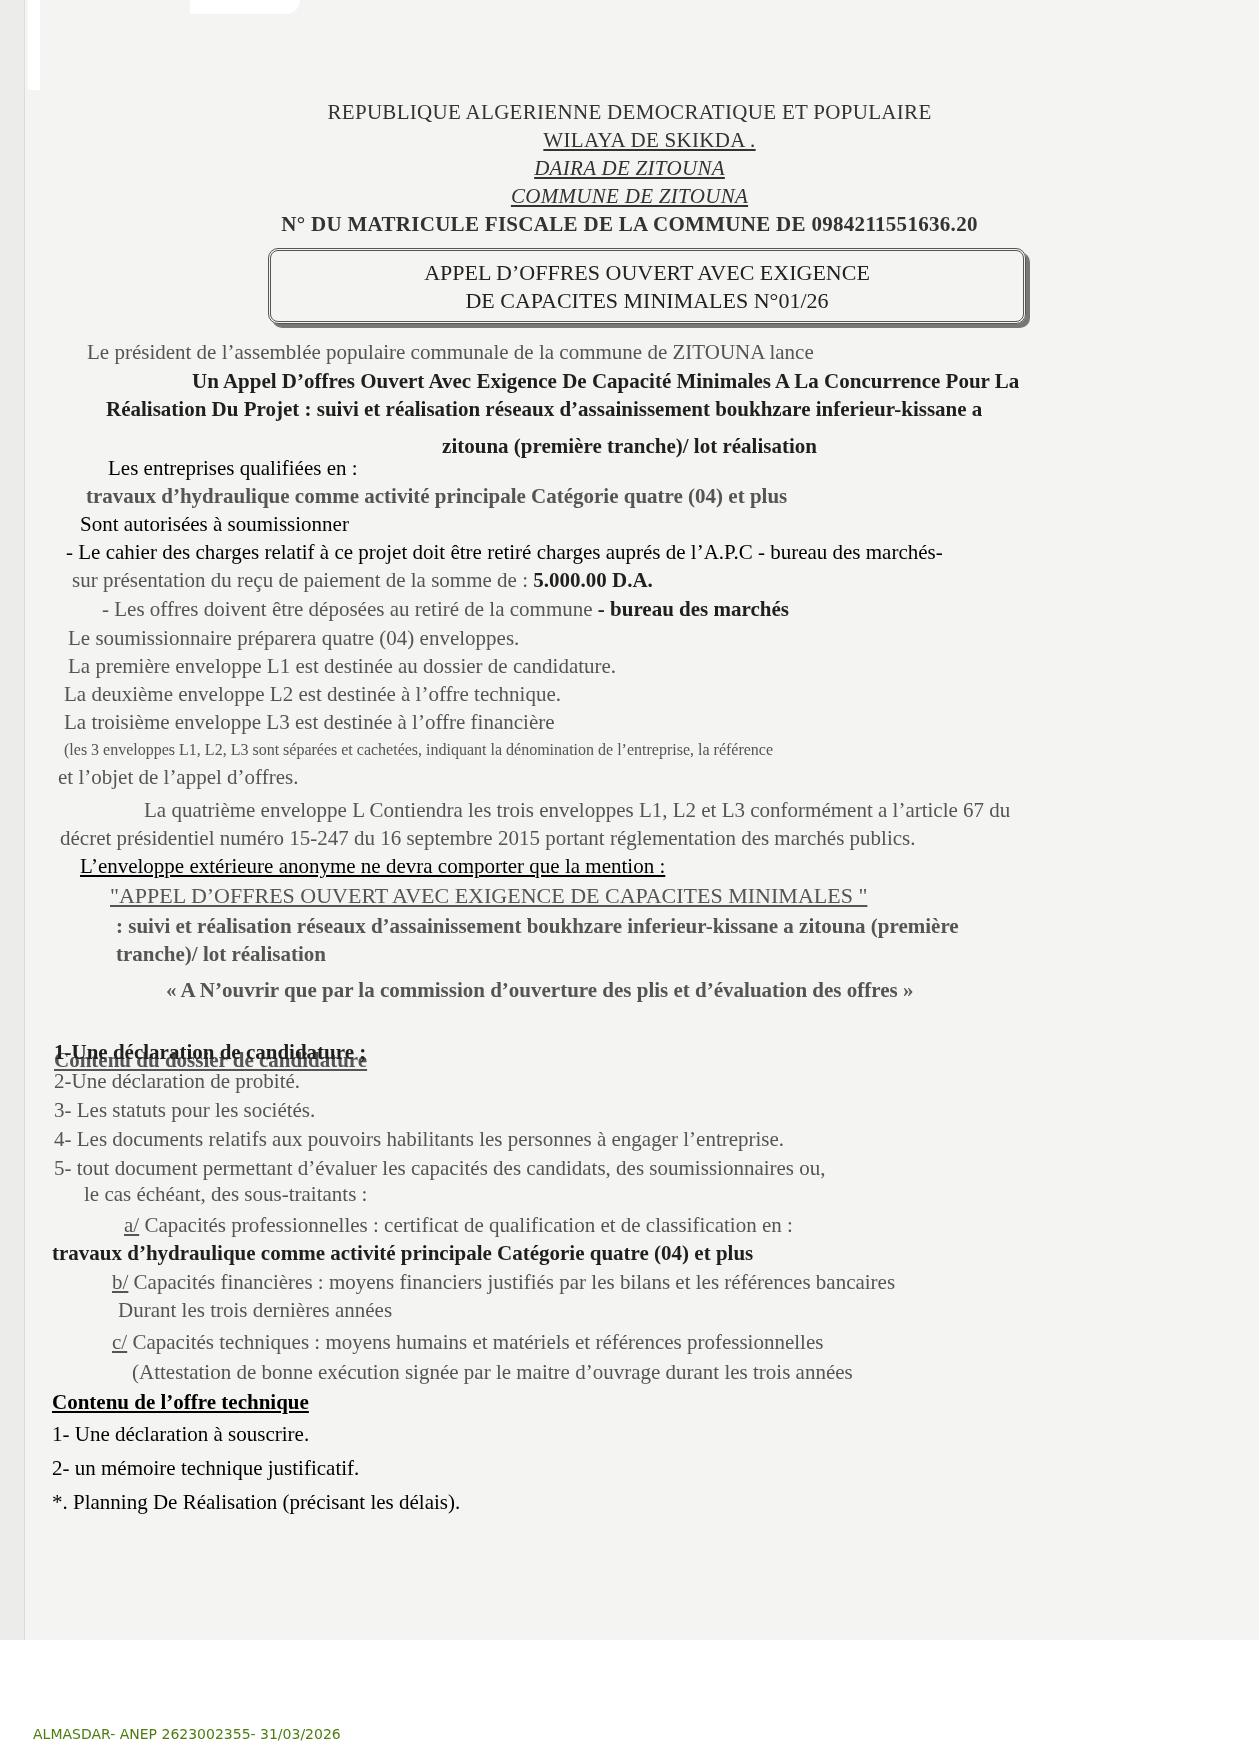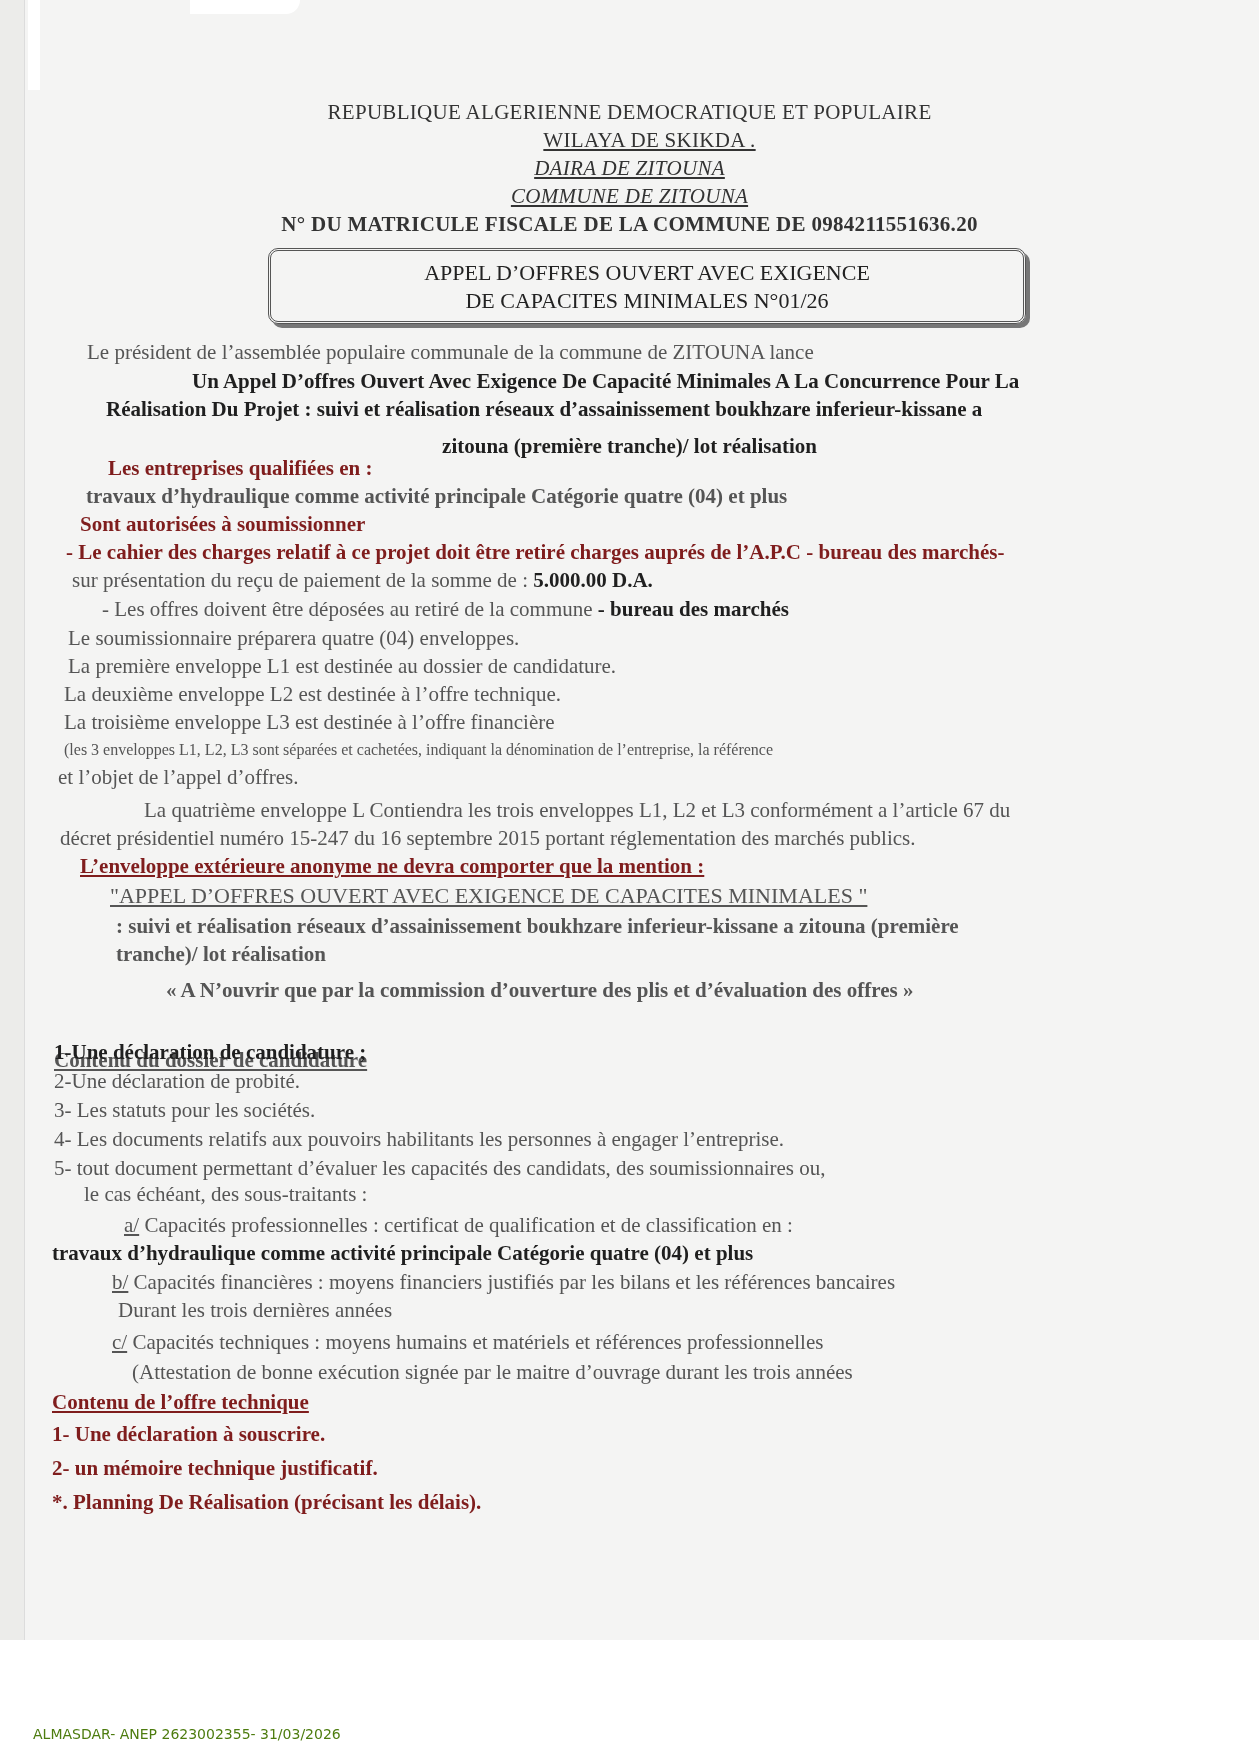--- a/index.html
+++ b/index.html
@@ -24,21 +24,21 @@
   .paper-corner {
     position:absolute; top:0; left:28px; width:12px; height:90px; background:#ffffff;
   }
   .line { position:absolute; white-space:nowrap; font-size:21px; line-height:24px; }
   .hdr { font-size:21px; letter-spacing:0.3px; color:#333; }
   .hdr-b { font-weight:bold; }
   .u { text-decoration:underline; }
   .i { font-style:italic; }
   .b { font-weight:bold; color:#1f1f1f; }
   .faint { color:#555; }
-  .fainter { color:#7f1d1d;font-weight:bold; }
+  .fainter { color:#000000; }
   .center { left:0; width:1259px; text-align:center; }
 
   .title-box {
     position:absolute; left:268px; top:248px; width:758px; height:76px;
     border:3px double #555; border-radius:10px;
     box-shadow: 4px 4px 0 #777;
     text-align:center; font-size:22px; line-height:28px; color:#222;
     padding-top:8px; box-sizing:border-box;
   }
   .footer {

